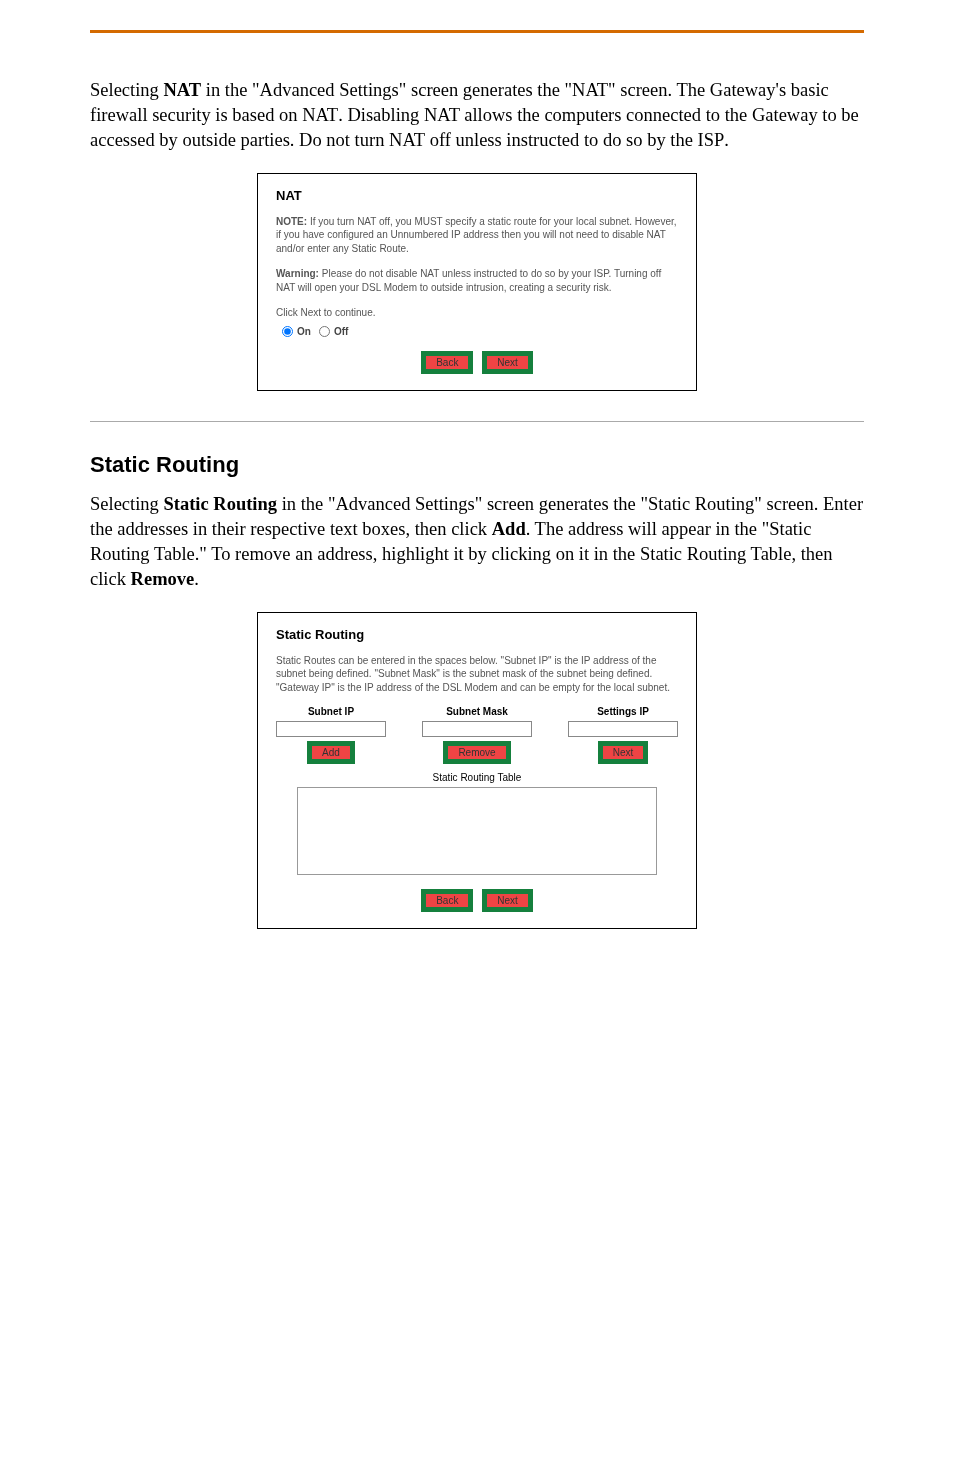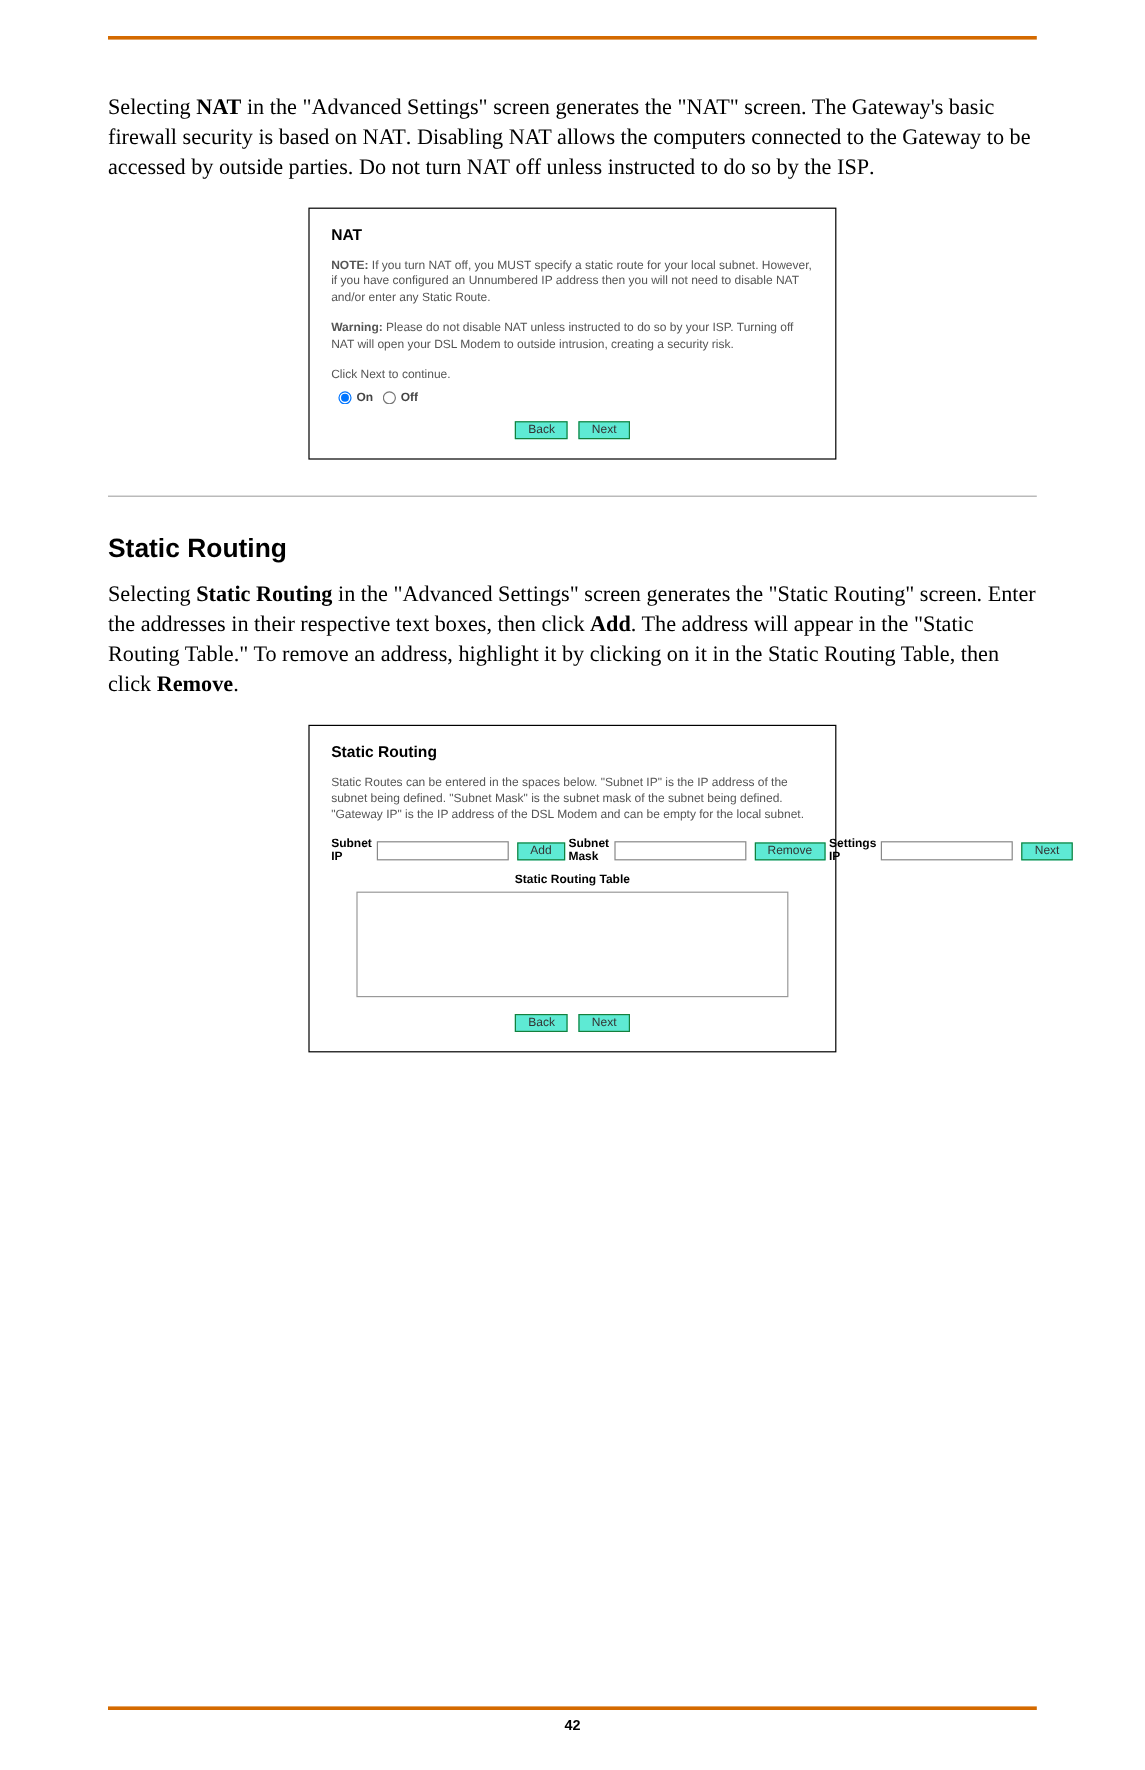--- a/index.html
+++ b/index.html
@@ -77,59 +77,59 @@
     }
     input[type="radio"] { width: 11px; height: 11px; }
     .btn-row {
       text-align: center;
       margin-top: 6px;
     }
     .ui-btn {
       font-family: Verdana, Arial, sans-serif;
       font-size: 10px;
       padding: 1px 10px;
-      background: #5eead4;
-      border: 1px solid #15803d;
+      background: #ef4444;
+      border: 5px solid #15803d;
       color: #333;
       margin: 0 3px;
       cursor: pointer;
     }
     .divider {
       height: 1px;
       background: #aaa;
       margin: 18px 0 30px 0;
     }
     .sr-columns {
       display: flex;
       justify-content: space-between;
       margin-top: 6px;
       margin-bottom: 6px;
     }
     .sr-col {
       display: flex;
-      flex-direction: row;
+      flex-direction: column;
       align-items: center;
       gap: 4px;
     }
     .sr-col-label {
       font-weight: bold;
       font-size: 10px;
       color: #000;
     }
     .sr-input {
       width: 110px;
       height: 16px;
       border: 1px solid #888;
       background: #fff;
       font-size: 10px;
       padding: 0 2px;
     }
     .sr-subheading {
       text-align: center;
-      font-weight: bold;
+      font-weight: normal;
       font-size: 10px;
       margin: 8px 0 4px 0;
       color: #000;
     }
     .sr-table-box {
       width: 360px;
       height: 88px;
       margin: 0 auto 14px auto;
       border: 1px solid #999;
       background: #fff;
@@ -222,18 +222,14 @@
 
     <div class="sr-subheading">Static Routing Table</div>
     <div class="sr-table-box"></div>
 
     <div class="btn-row">
       <button class="ui-btn">Back</button>
       <button class="ui-btn">Next</button>
     </div>
   </div>
 
-  <div class="footer">
-    <div class="footer-rule"></div>
-    <div class="footer-num">42</div>
-  </div>
 
 </div>
 
 </body></html>

